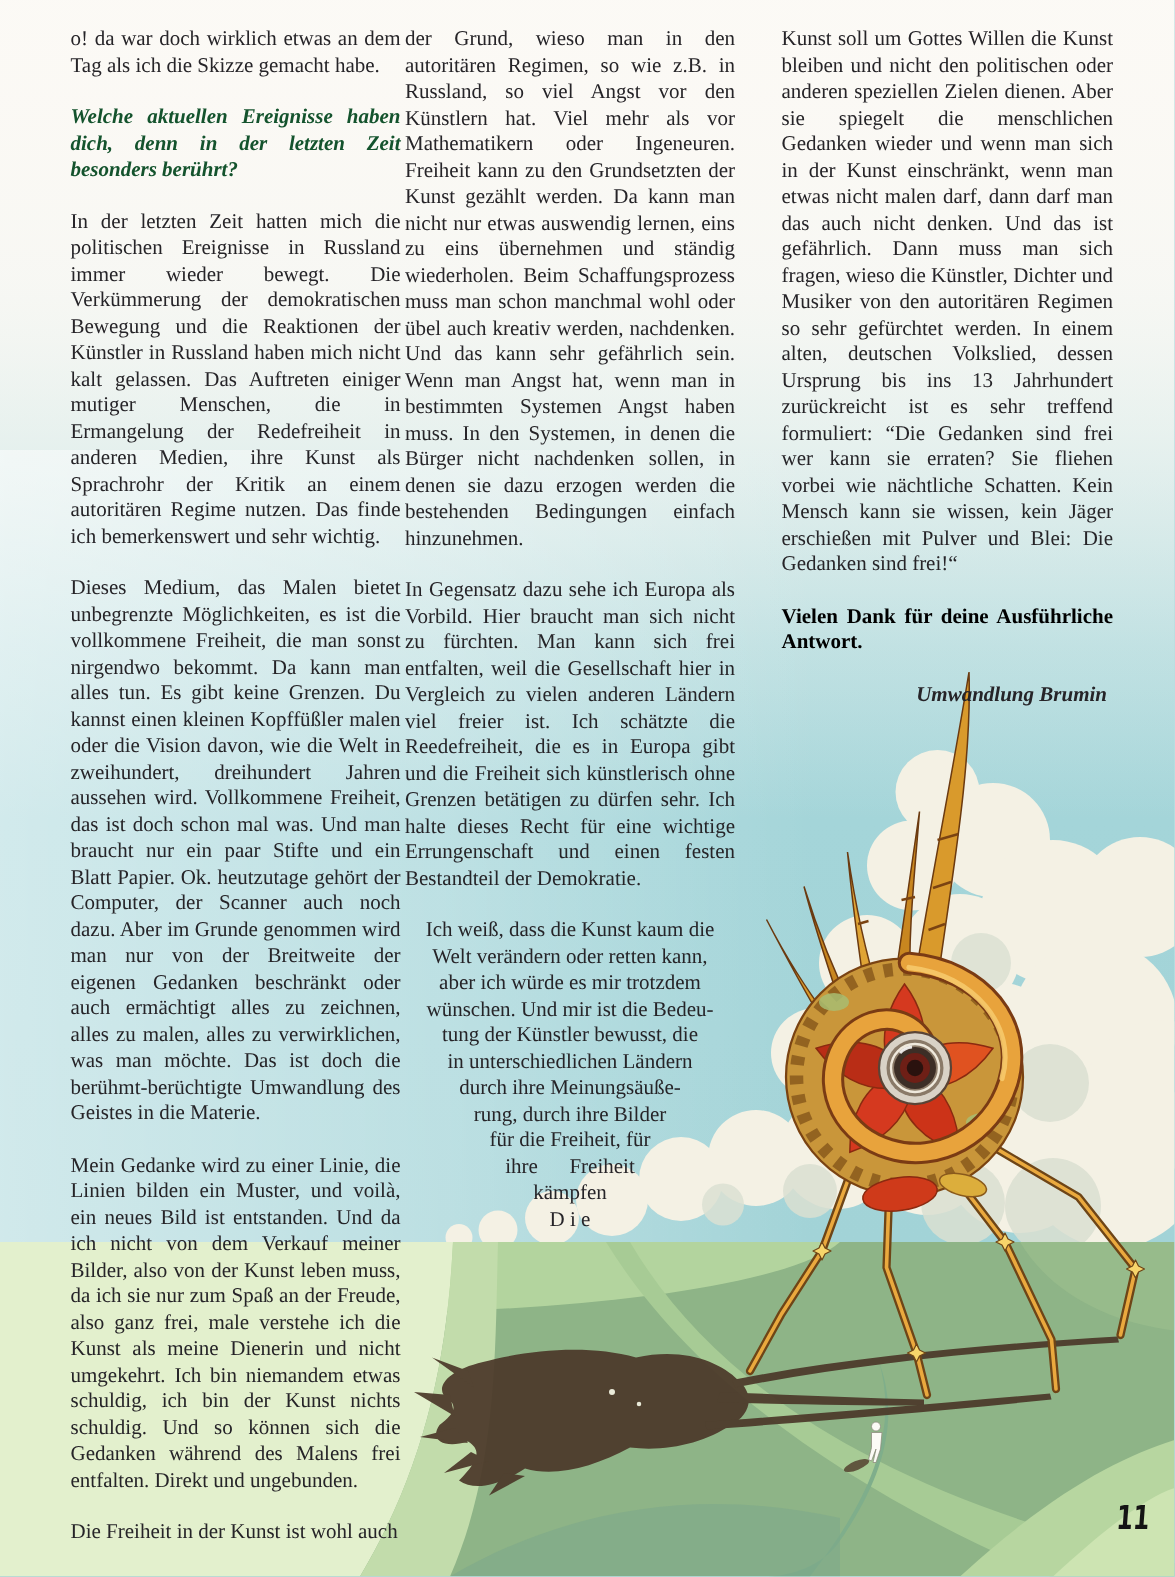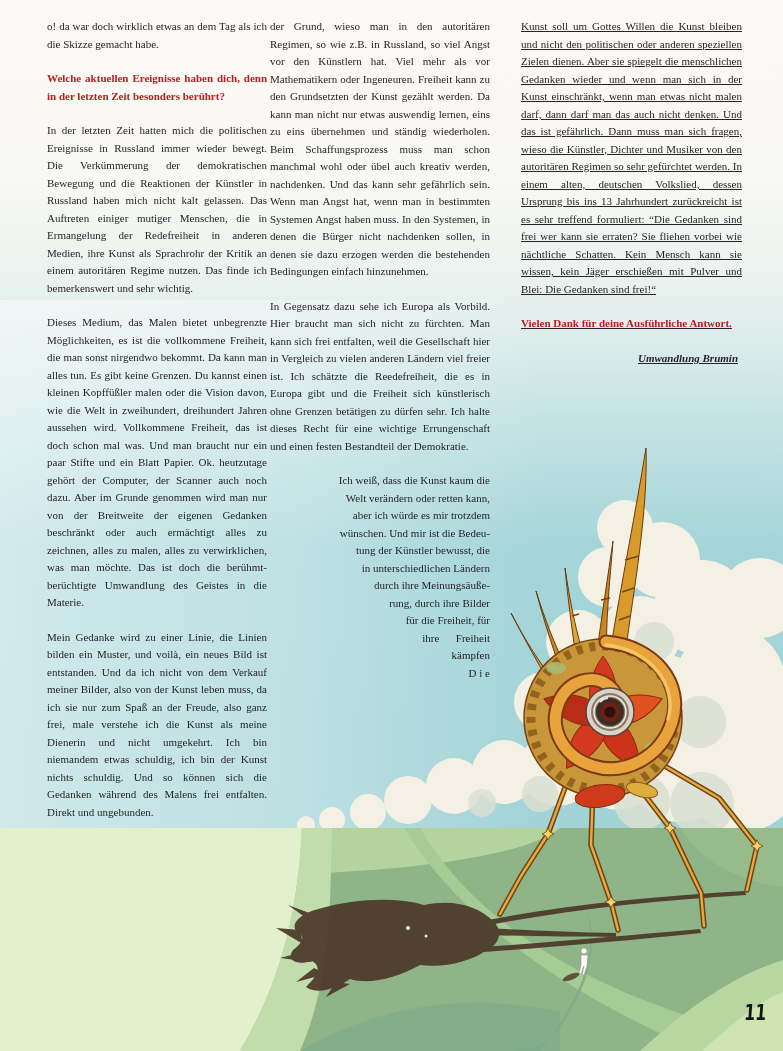--- a/index.html
+++ b/index.html
@@ -19,30 +19,30 @@
       rgba(252,250,246,.80) 22%,rgba(252,250,246,.35) 45%,rgba(252,250,246,0) 66%);
   }
   .left-light{
     position:absolute; left:0; top:300px; width:545px; height:528px;
     background:linear-gradient(90deg,rgba(255,255,255,.50) 0%,
       rgba(255,255,255,.28) 55%,rgba(255,255,255,0) 100%);
   }
   .art{position:absolute; left:0; top:0; pointer-events:none;}
   .col{
     position:absolute; top:18px; width:220px;
-    font-size:11px; line-height:17.5px; color:#262428;
+    font-size:14px; line-height:17.5px; color:#262428;
     text-align:justify;
   }
   .col p{margin:0 0 17px 0;}
   .col1{left:47px;}
   .col2{left:270px;}
-  .col3{left:521px; width:221px;text-decoration:underline;}
-  .q{font-weight:bold; color:#b91c1c;}
-  .wrapped{white-space:pre-wrap; text-align:right;}
-  .thanks{font-weight:bold; color:#b91c1c;}
+  .col3{left:521px; width:221px;}
+  .q{font-weight:bold; color:#14532d;font-style:italic;}
+  .wrapped{white-space:pre-wrap; text-align:center;}
+  .thanks{font-weight:bold; color:#000000;}
   .byline{text-align:right; font-weight:bold; font-style:italic; padding-right:4px;}
   .pagenum{
     position:absolute; left:740px; top:1000px;
     font-family:"DejaVu Sans","Liberation Sans",sans-serif;
     font-weight:bold; font-size:22px; color:#141414;
     transform:scaleX(.72) skewX(-6deg);
   }
 </style>
 </head>
 <body>
@@ -200,20 +200,21 @@
     </g>
   </svg>
 
   <main>
     <section class="col col1">
       <p>o! da war doch wirklich etwas an dem Tag als ich die Skizze gemacht habe.</p>
       <p class="q">Welche aktuellen Ereignisse haben dich, denn in der letzten Zeit besonders berührt?</p>
       <p>In der letzten Zeit hatten mich die politischen Ereignisse in Russland immer wieder bewegt. Die Verkümmerung der demokratischen Bewegung und die Reaktionen der Künstler in Russland haben mich nicht kalt gelassen. Das Auftreten einiger mutiger Menschen, die in Ermangelung der Redefreiheit in anderen Medien, ihre Kunst als Sprachrohr der Kritik an einem autoritären Regime nutzen. Das finde ich bemerkenswert und sehr wichtig.</p>
       <p>Dieses Medium, das Malen bietet unbegrenzte Möglichkeiten, es ist die vollkommene Freiheit, die man sonst nirgendwo bekommt. Da kann man alles tun. Es gibt keine Grenzen. Du kannst einen kleinen Kopffüßler malen oder die Vision davon, wie die Welt in zweihundert, dreihundert Jahren aussehen wird. Vollkommene Freiheit, das ist doch schon mal was.  Und man braucht nur ein paar Stifte und ein Blatt Papier. Ok. heutzutage gehört der Computer, der Scanner auch noch dazu. Aber im Grunde genommen wird man nur von der Breitweite der eigenen Gedanken beschränkt oder auch ermächtigt alles zu zeichnen, alles zu malen, alles zu verwirklichen, was man möchte. Das ist doch die berühmt-berüchtigte Umwandlung des Geistes in die Materie.</p>
       <p>Mein Gedanke wird zu einer Linie, die Linien bilden ein Muster, und voilà, ein neues Bild ist entstanden. Und da ich nicht von dem Verkauf meiner Bilder, also von der Kunst leben muss, da ich sie nur zum Spaß an der Freude, also ganz frei, male verstehe ich die Kunst als meine Dienerin und nicht umgekehrt. Ich bin niemandem etwas schuldig, ich bin der Kunst nichts schuldig. Und so können sich die Gedanken während des Malens frei entfalten. Direkt und ungebunden.</p>
+      <p>Die Freiheit in der Kunst ist wohl auch</p>
     </section>
 
     <section class="col col2">
       <p>der Grund, wieso man in den autoritären Regimen, so wie z.B. in Russland,  so viel Angst vor den Künstlern hat. Viel mehr als vor Mathematikern oder Ingeneuren. Freiheit kann zu den Grundsetzten der Kunst gezählt werden. Da kann man nicht nur etwas auswendig lernen, eins zu eins übernehmen und ständig wiederholen. Beim Schaffungsprozess muss man schon manchmal wohl oder übel auch kreativ werden, nachdenken. Und das kann sehr gefährlich sein. Wenn man Angst hat, wenn man in bestimmten Systemen Angst haben muss.  In den Systemen, in denen die Bürger nicht nachdenken sollen, in denen sie dazu erzogen werden die bestehenden Bedingungen einfach hinzunehmen.</p>
       <p>In Gegensatz dazu sehe ich Europa als Vorbild. Hier braucht man sich nicht zu fürchten. Man kann sich frei entfalten, weil die Gesellschaft hier in Vergleich zu vielen anderen Ländern viel freier ist. Ich schätzte die Reedefreiheit, die es in Europa gibt und die Freiheit sich künstlerisch ohne Grenzen betätigen zu dürfen sehr. Ich halte dieses Recht für eine wichtige Errungenschaft und einen festen Bestandteil der Demokratie.</p>
       <p class="wrapped">Ich weiß, dass die Kunst kaum die
 Welt verändern oder retten kann,
 aber ich würde es mir trotzdem
 wünschen. Und mir ist die Bedeu-
 tung der Künstler bewusst, die

